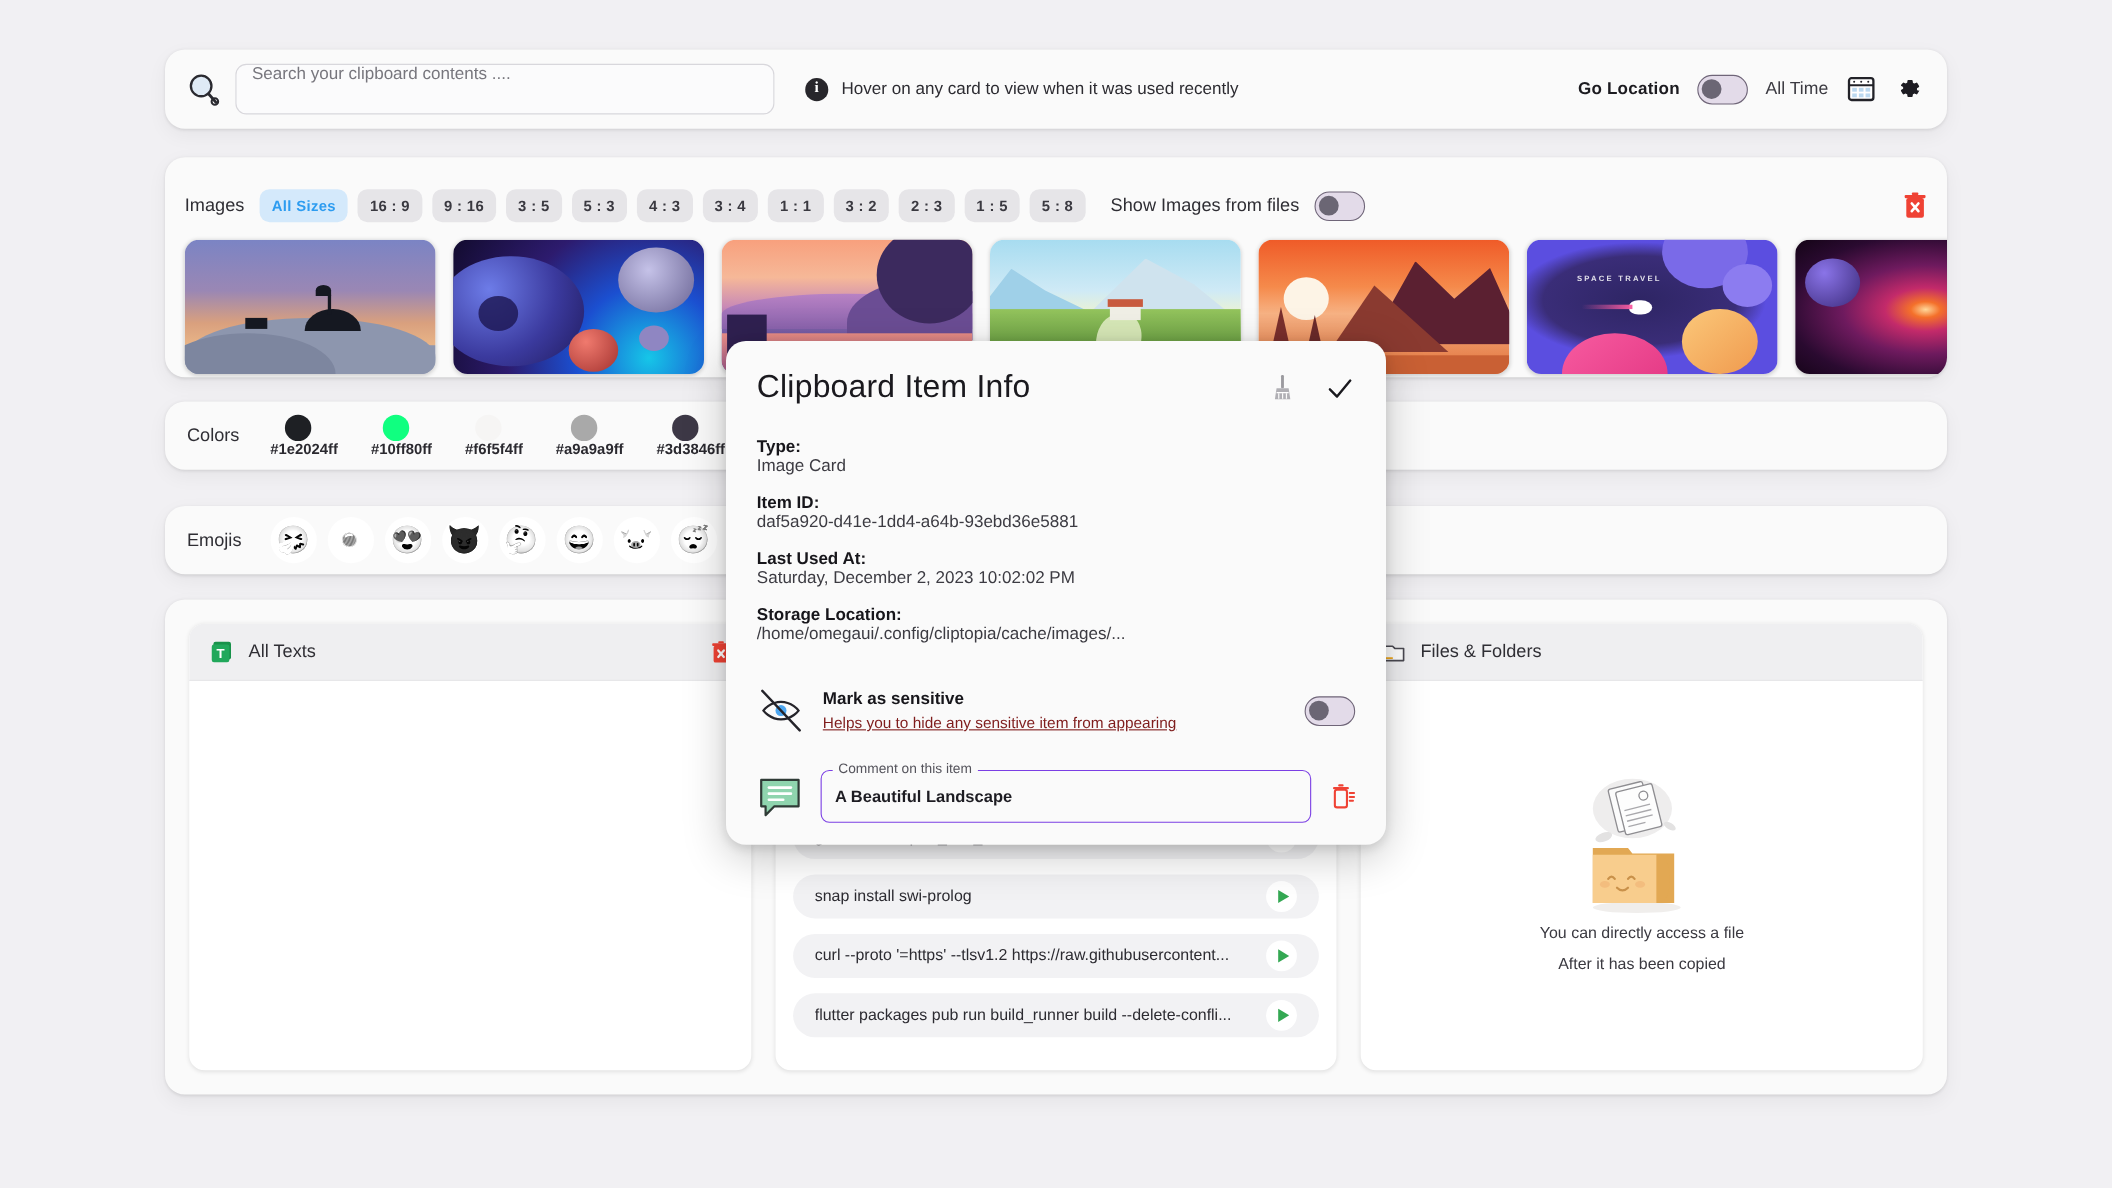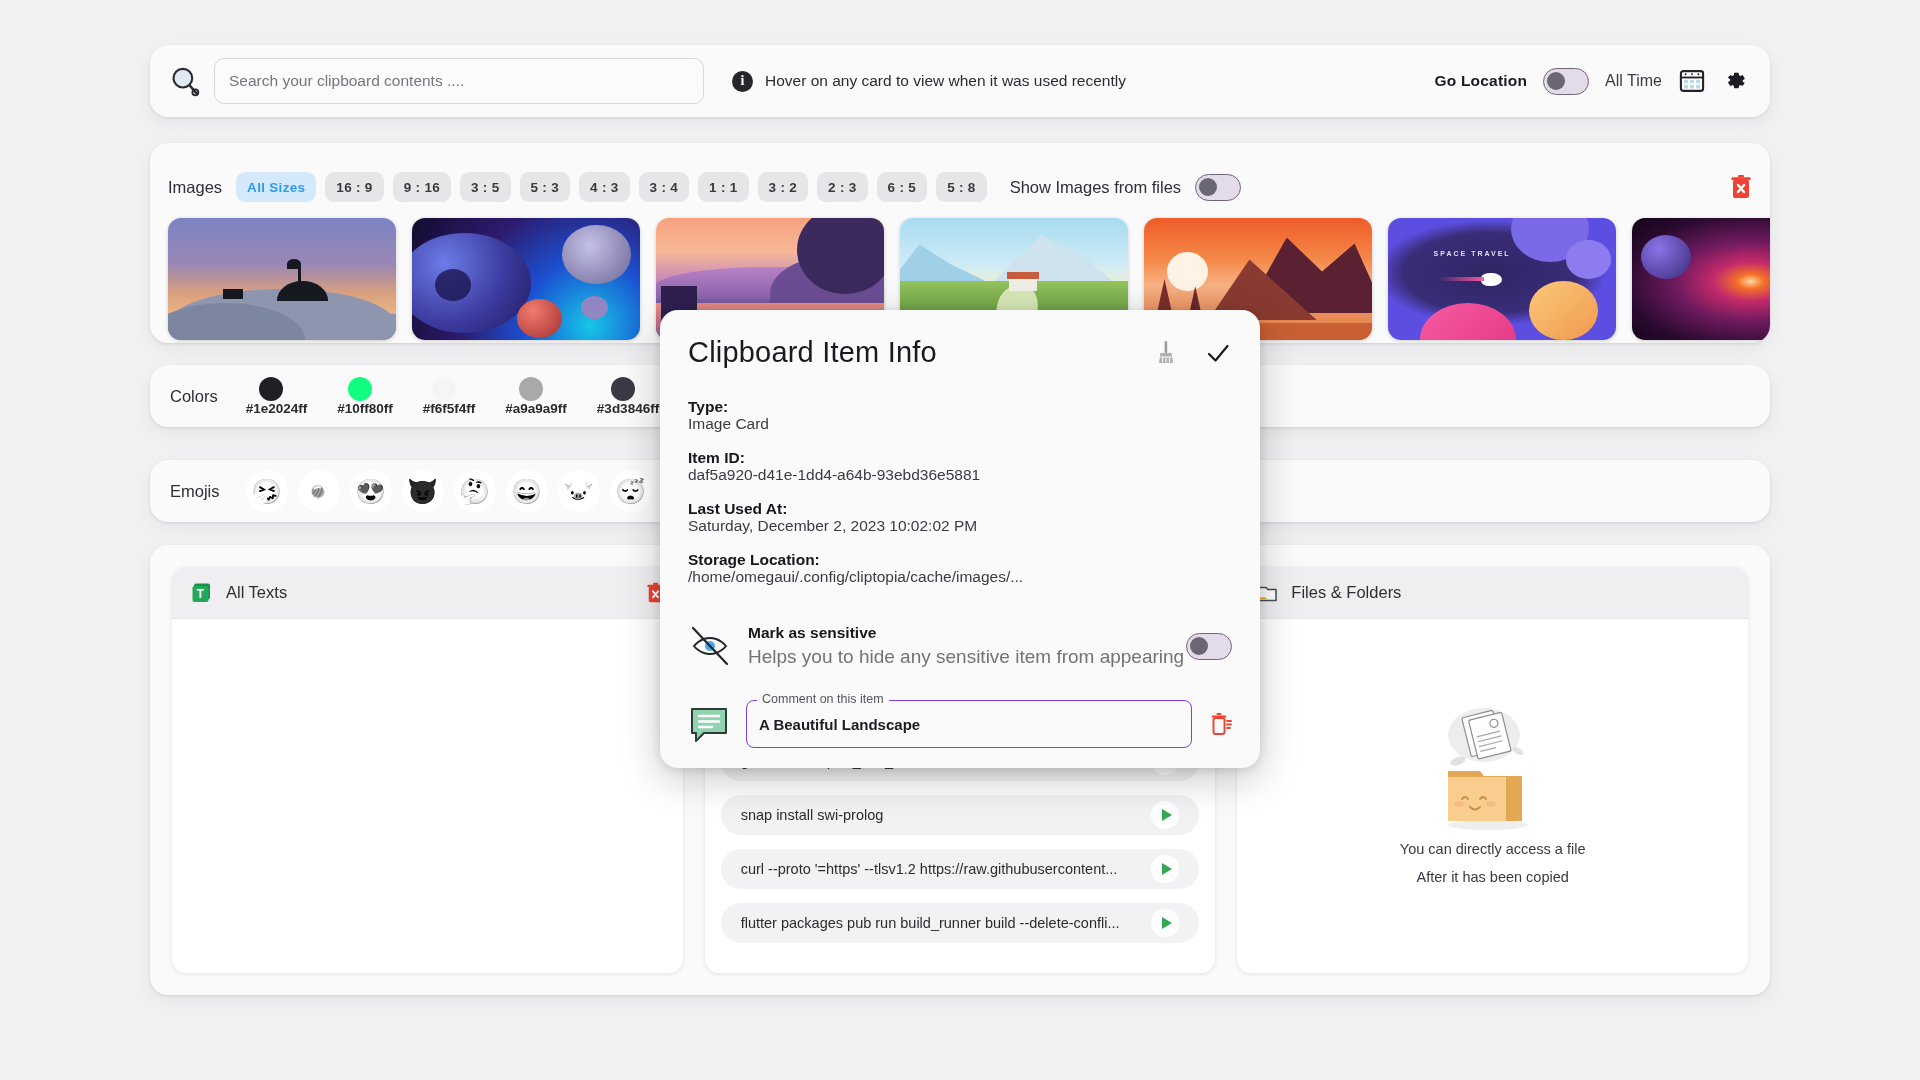--- a/index.html
+++ b/index.html
@@ -24,22 +24,22 @@
     width: 1620px; height: 72px;
     display: flex; align-items: center;
     padding: 0 22px 0 18px;
   }
   .search-icon { width: 34px; height: 34px; flex: 0 0 34px; margin-right: 12px; }
   #search-box {
     width: 490px; height: 46px;
     border: 1px solid #d8d7dc;
     border-radius: 10px;
     background: #fbfbfc;
-    display: flex; align-items: center;
-    padding: 12px 14px;
+    display: flex; align-items: flex-start;
+    padding: 0 14px;
   }
   #search-input {
     border: none; outline: none; background: transparent;
     font-family: "Liberation Sans", sans-serif;
     font-size: 15.5px; color: #5a5a62; width: 100%;
   }
   #search-input::placeholder { color: #77767d; }
   .hint-wrap { display: flex; align-items: center; margin-left: 28px; }
   .info-icon {
     width: 21px; height: 21px; border-radius: 50%;
@@ -179,21 +179,21 @@
   .modal-actions { margin-left: auto; display: flex; align-items: center; gap: 24px; }
   .broom-icon { width: 28px; height: 28px; }
   .check-icon { width: 28px; height: 28px; }
   .kv { margin-top: 17px; font-size: 15.5px; line-height: 1.1; display:flex;flex-direction:column; }
   .kv .k { font-weight: bold; color: #17161b; margin-right: 7px; white-space: nowrap; }
   .kv .v { color: #3c3b42; overflow: hidden; white-space: nowrap; text-overflow: ellipsis; }
   .sensitive-row { display: flex; align-items: center; margin-top: auto; padding-top: 18px; }
   .eye-off-icon { width: 44px; height: 44px; flex: 0 0 44px; margin-right: 16px; }
   .sens-texts { display: flex; flex-direction: column; gap: 4px; }
   .sens-title { font-size: 15.5px; font-weight: bold; color: #17161b; }
-  .sens-sub { font-size: 19px; color: #737373; }
+  .sens-sub { font-size: 14px; color: #7f1d1d; text-decoration: underline; }
   .sens-toggle { margin-left: auto; }
   .comment-row { display: flex; align-items: center; margin-top: 20px; }
   .comment-icon { width: 42px; height: 42px; flex: 0 0 42px; margin-right: 16px; }
   .comment-field {
     position: relative; flex: 1;
     border: 1.6px solid #7b3fe4; border-radius: 8px;
     height: 48px; display: flex; align-items: center; padding: 0 12px;
     background: #fafafa;
   }
   .comment-legend {
@@ -260,21 +260,21 @@
         <div class="chip active">All Sizes</div>
         <div class="chip">16 : 9</div>
         <div class="chip">9 : 16</div>
         <div class="chip">3 : 5</div>
         <div class="chip">5 : 3</div>
         <div class="chip">4 : 3</div>
         <div class="chip">3 : 4</div>
         <div class="chip">1 : 1</div>
         <div class="chip">3 : 2</div>
         <div class="chip">2 : 3</div>
-        <div class="chip">6 : 5</div>
+        <div class="chip">1 : 5</div>
         <div class="chip">5 : 8</div>
       </div>
     <span class="show-files-label">Show Images from files</span>
     <div class="toggle">
         <div class="knob"></div>
       </div>
     <svg class="trash-red" viewBox="0 0 22 26">
       <rect x="3" y="6" width="16" height="18" rx="2" fill="#ef4234"></rect>
       <rect x="1.5" y="3.2" width="19" height="3" rx="1" fill="#ef4234"></rect>
       <rect x="8" y="1" width="6" height="2.4" rx="1" fill="#ef4234"></rect>

